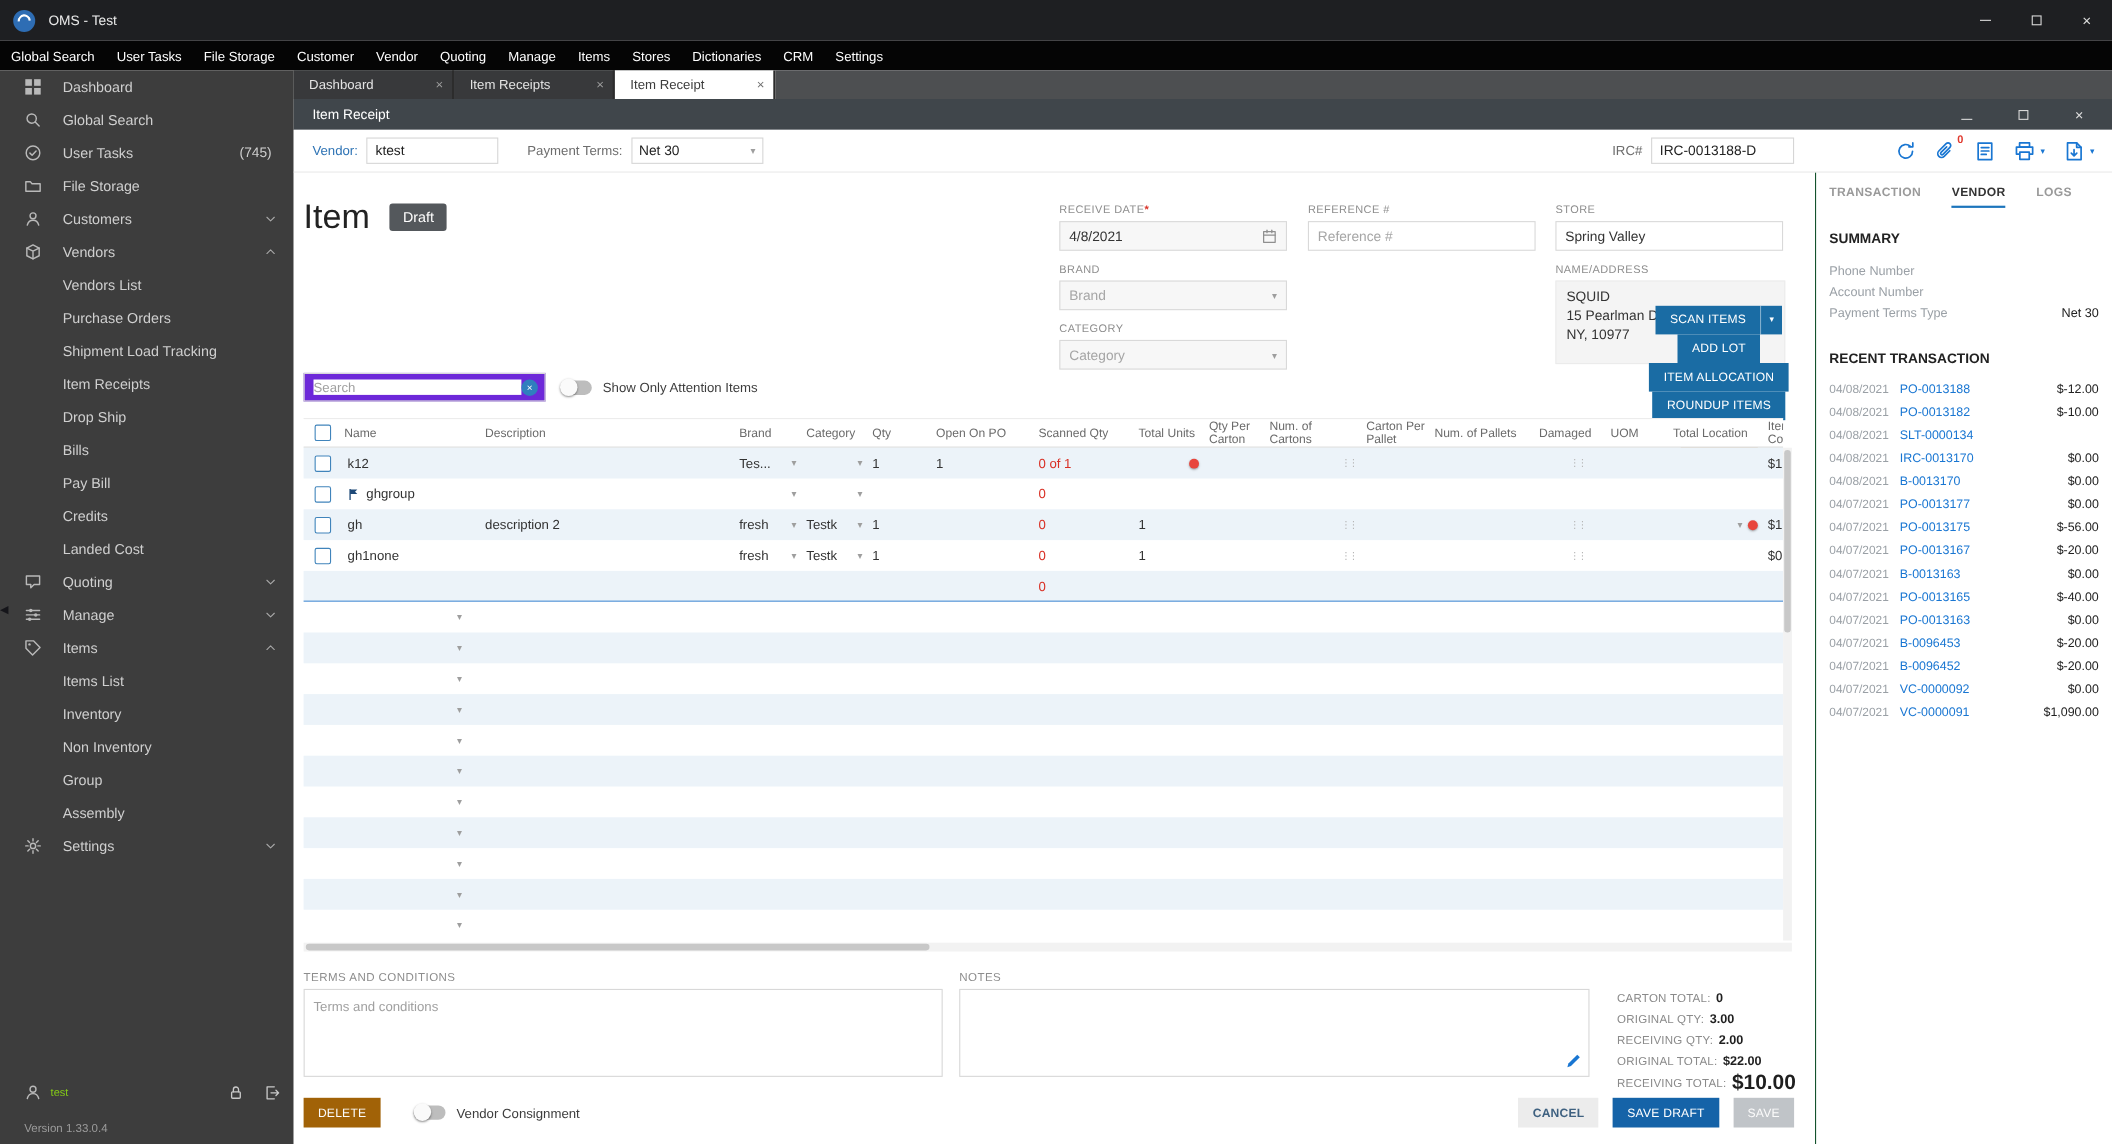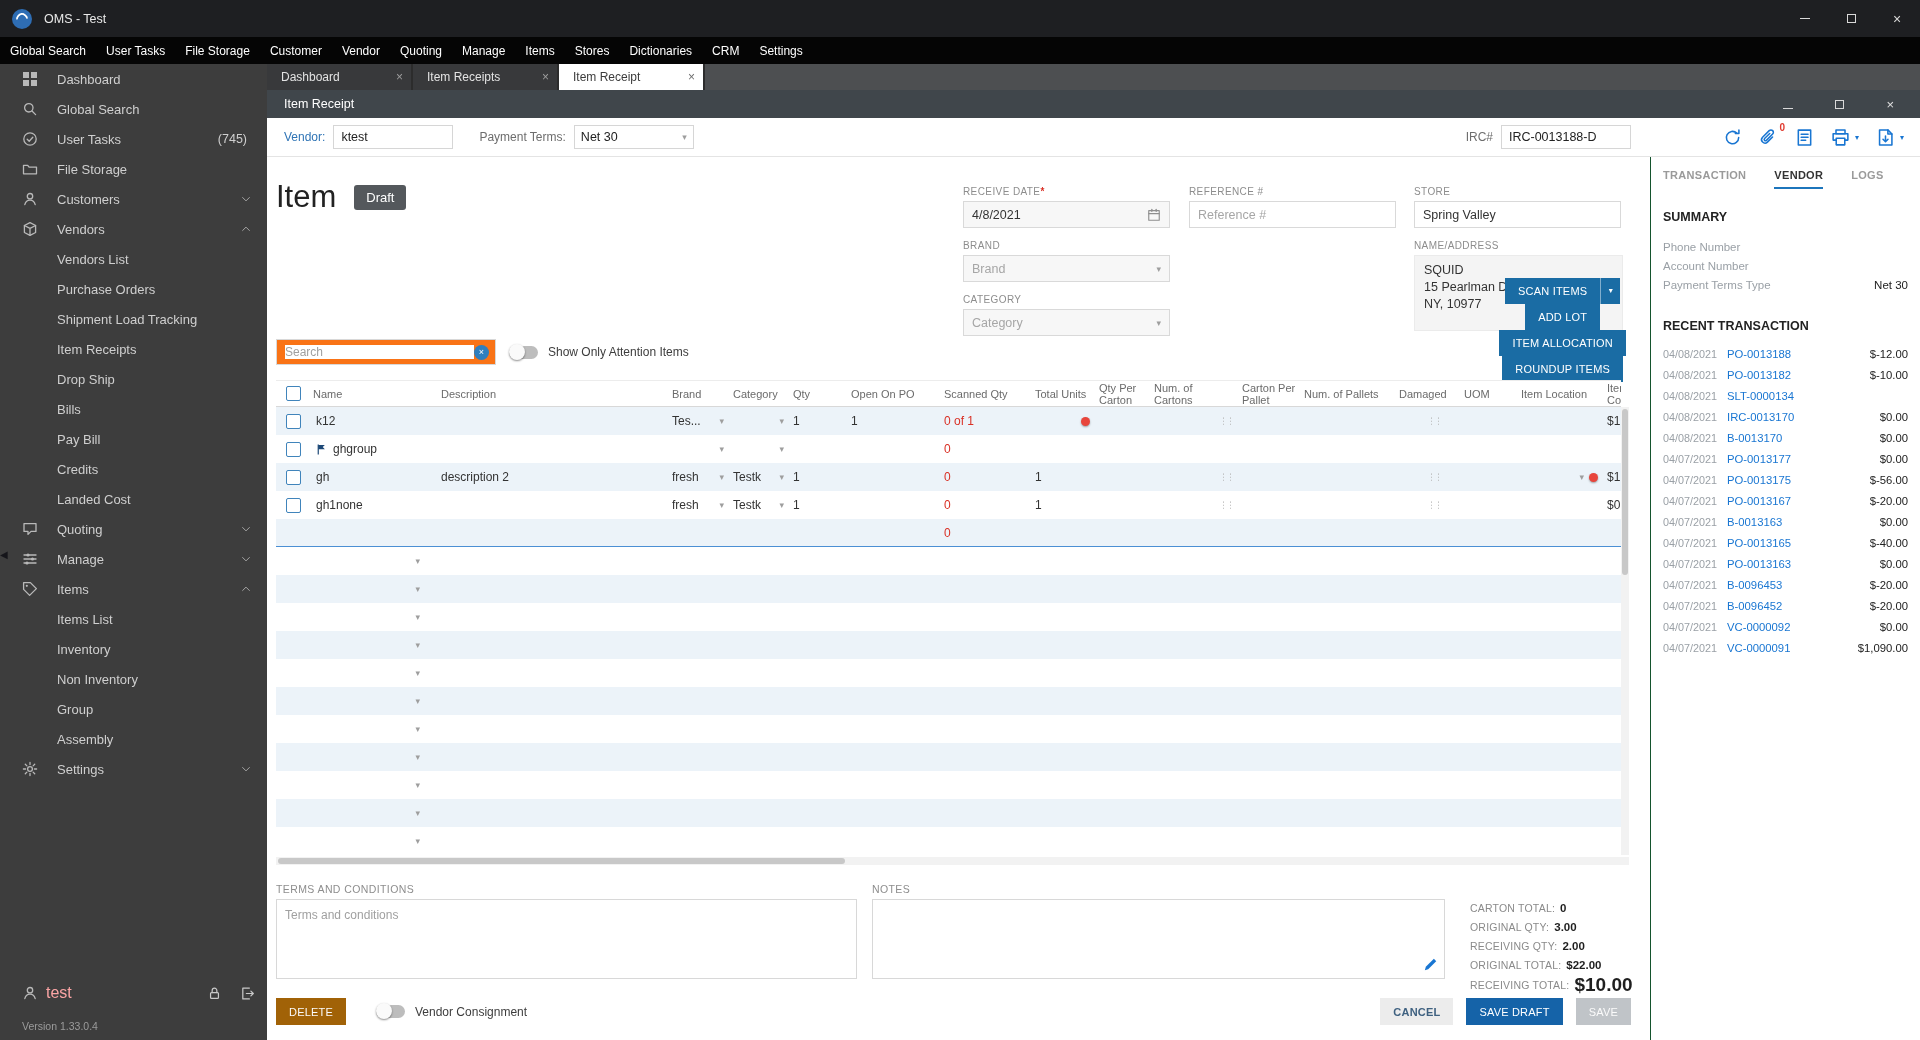--- a/index.html
+++ b/index.html
@@ -29,21 +29,21 @@
     color:#cfcfcf;font-size:13px;}
   .side-item{height:30px;display:flex;align-items:center;padding-left:22px;position:relative;cursor:default;}
   .side-item .ic{width:16px;height:16px;color:#b9b9b9;margin-right:19px;flex:none;}
   .side-sub{padding-left:57px;}
   .side-badge{position:absolute;right:20px;color:#cfcfcf;font-size:12.5px;}
   .chev{position:absolute;right:15px;width:12px;height:12px;color:#a8a8a8;}
   .collapse-arrow{position:absolute;left:0;top:481px;color:#15151a;font-size:10px;line-height:20px;}
   .side-footer{position:absolute;left:0;right:0;bottom:0;height:64px;}
   .user-row{position:absolute;left:22px;right:12px;top:6px;display:flex;align-items:center;height:22px;}
   .user-row .ic{width:16px;height:16px;color:#b9b9b9;margin-right:8px;}
-  .user-name{font-size:16px;color:#fca5a5;}
+  .user-name{font-size:10px;color:#84cc16;}
   .foot-ic{width:15px;height:15px;color:#c9c9c9;margin-left:24px;}
   .foot-ic:last-child{margin-left:18px;}
   .version{position:absolute;left:22px;bottom:8px;font-size:10.5px;color:#9b9b9b;}
 
   
   .tabstrip{position:absolute;top:64px;left:267px;right:0;height:26px;background:#4d4f51;display:flex;}
   .tab{width:146px;background:#38393b;color:#e3e3e3;font-size:12px;display:flex;align-items:center;
     padding:0 8px 0 14px;border-right:2px solid #2c2c2c;cursor:default;}
   .tab .tab-x{margin-left:auto;color:#9e9e9e;font-size:12px;}
   .tab.active{background:#fff;color:#3c3c3c;}
@@ -92,21 +92,21 @@
   .fbox .ph{color:#a6a6a6;}
   .fbox .caret{margin-left:auto;}
   .fbox .cal{width:14px;height:14px;color:#8f8f8f;margin-left:auto;}
   input.fbox{font:12.5px "Liberation Sans",sans-serif;display:block;}
   input.fbox::placeholder{color:#a6a6a6;}
   .addr{width:209px;height:76px;background:#f4f4f4;border:1px solid #ebebeb;padding:6px 9px;
     font-size:12.5px;line-height:17px;color:#333;}
 
   
   .items-toolbar{position:absolute;left:9px;top:182px;right:24px;height:26px;display:flex;align-items:center;}
-  .search-box{width:220px;height:26px;border:1px solid #d8d8d8;background:#f97316;display:flex;align-items:center;padding:0 6px 0 8px;}
+  .search-box{width:220px;height:26px;border:1px solid #d8d8d8;background:#6d28d9;display:flex;align-items:center;padding:0 6px 0 8px;}
   .search-box input{border:none;outline:none;flex:1;font:12px "Liberation Sans",sans-serif;color:#333;min-width:0;}
   .search-box input::placeholder{color:#a0a0a0;}
   .clear-circle{width:15px;height:15px;border-radius:50%;background:#2f7fbe;color:#fff;font-size:9px;
     display:flex;align-items:center;justify-content:center;flex:none;}
   .toggle{width:29px;height:13px;border-radius:7px;background:#bdbdbd;position:relative;flex:none;}
   .toggle .knob{position:absolute;left:0;top:-2px;width:16px;height:16px;border-radius:50%;background:#fafafa;
     box-shadow:0 1px 2px rgba(0,0,0,.45);}
   .tg-label{font-size:12px;color:#3d3d3d;margin-left:10px;}
   .items-toolbar .toggle{margin-left:13px;}
   .btn-cluster{margin-left:auto;display:flex;align-items:center;flex-direction:column;}
@@ -563,21 +563,21 @@
           <div class="hcell">Qty</div>
           <div class="hcell">Open On PO</div>
           <div class="hcell">Scanned Qty</div>
           <div class="hcell">Total Units</div>
           <div class="hcell">Qty Per Carton</div>
           <div class="hcell">Num. of Cartons</div>
           <div class="hcell">Carton Per Pallet</div>
           <div class="hcell">Num. of Pallets</div>
           <div class="hcell">Damaged</div>
           <div class="hcell">UOM</div>
-          <div class="hcell">Item Location</div>
+          <div class="hcell">Total Location</div>
           <div class="hcell">Item Cost</div>
         </div>
       <div>
           <div class="grid-row stripe">
             <div class="cell cb-cell">
               <span class="cb"></span>
             </div>
             <div class="cell name-cell">
               <span>k12</span>
             </div>

